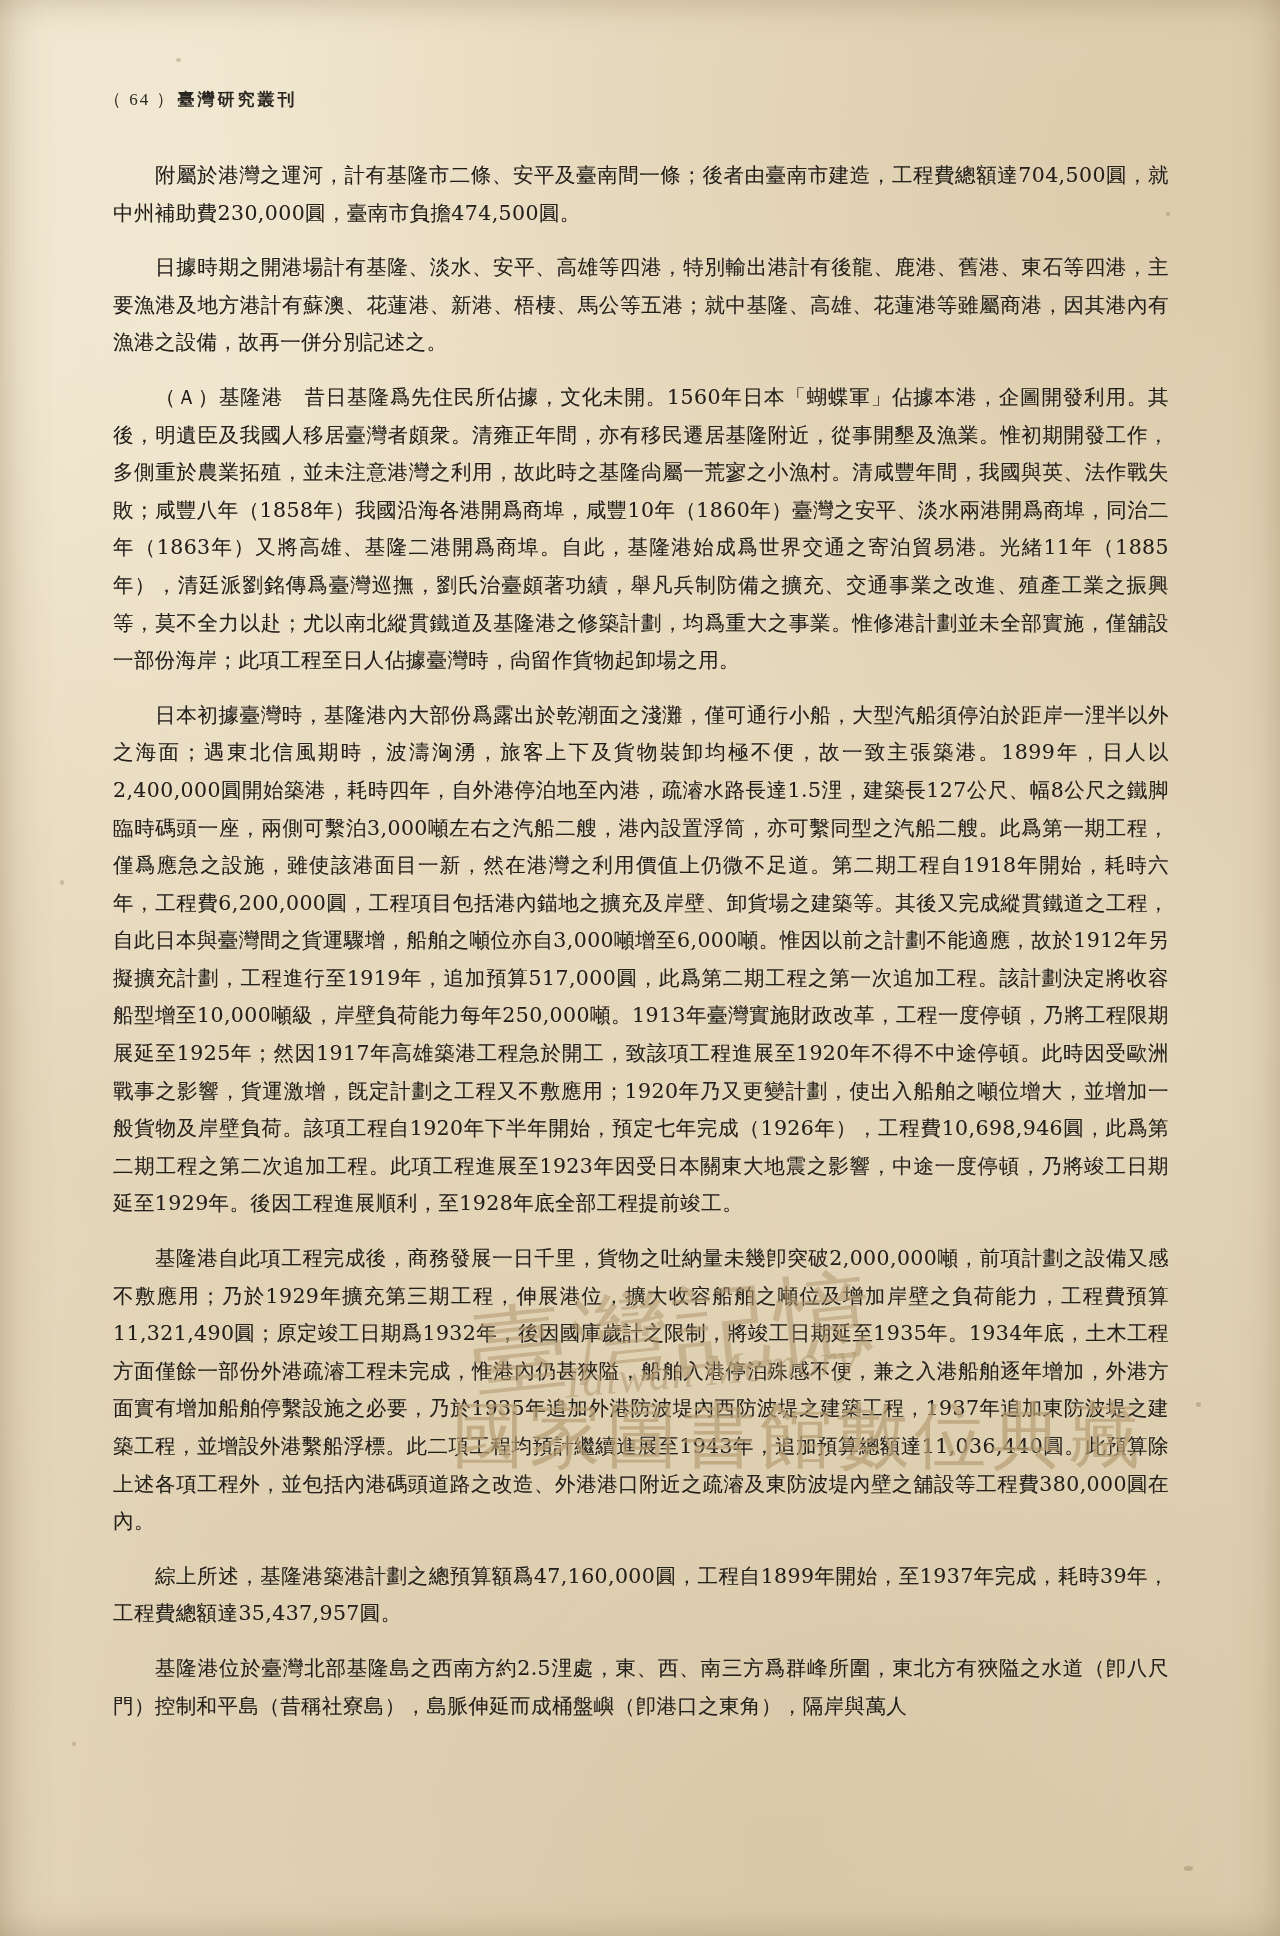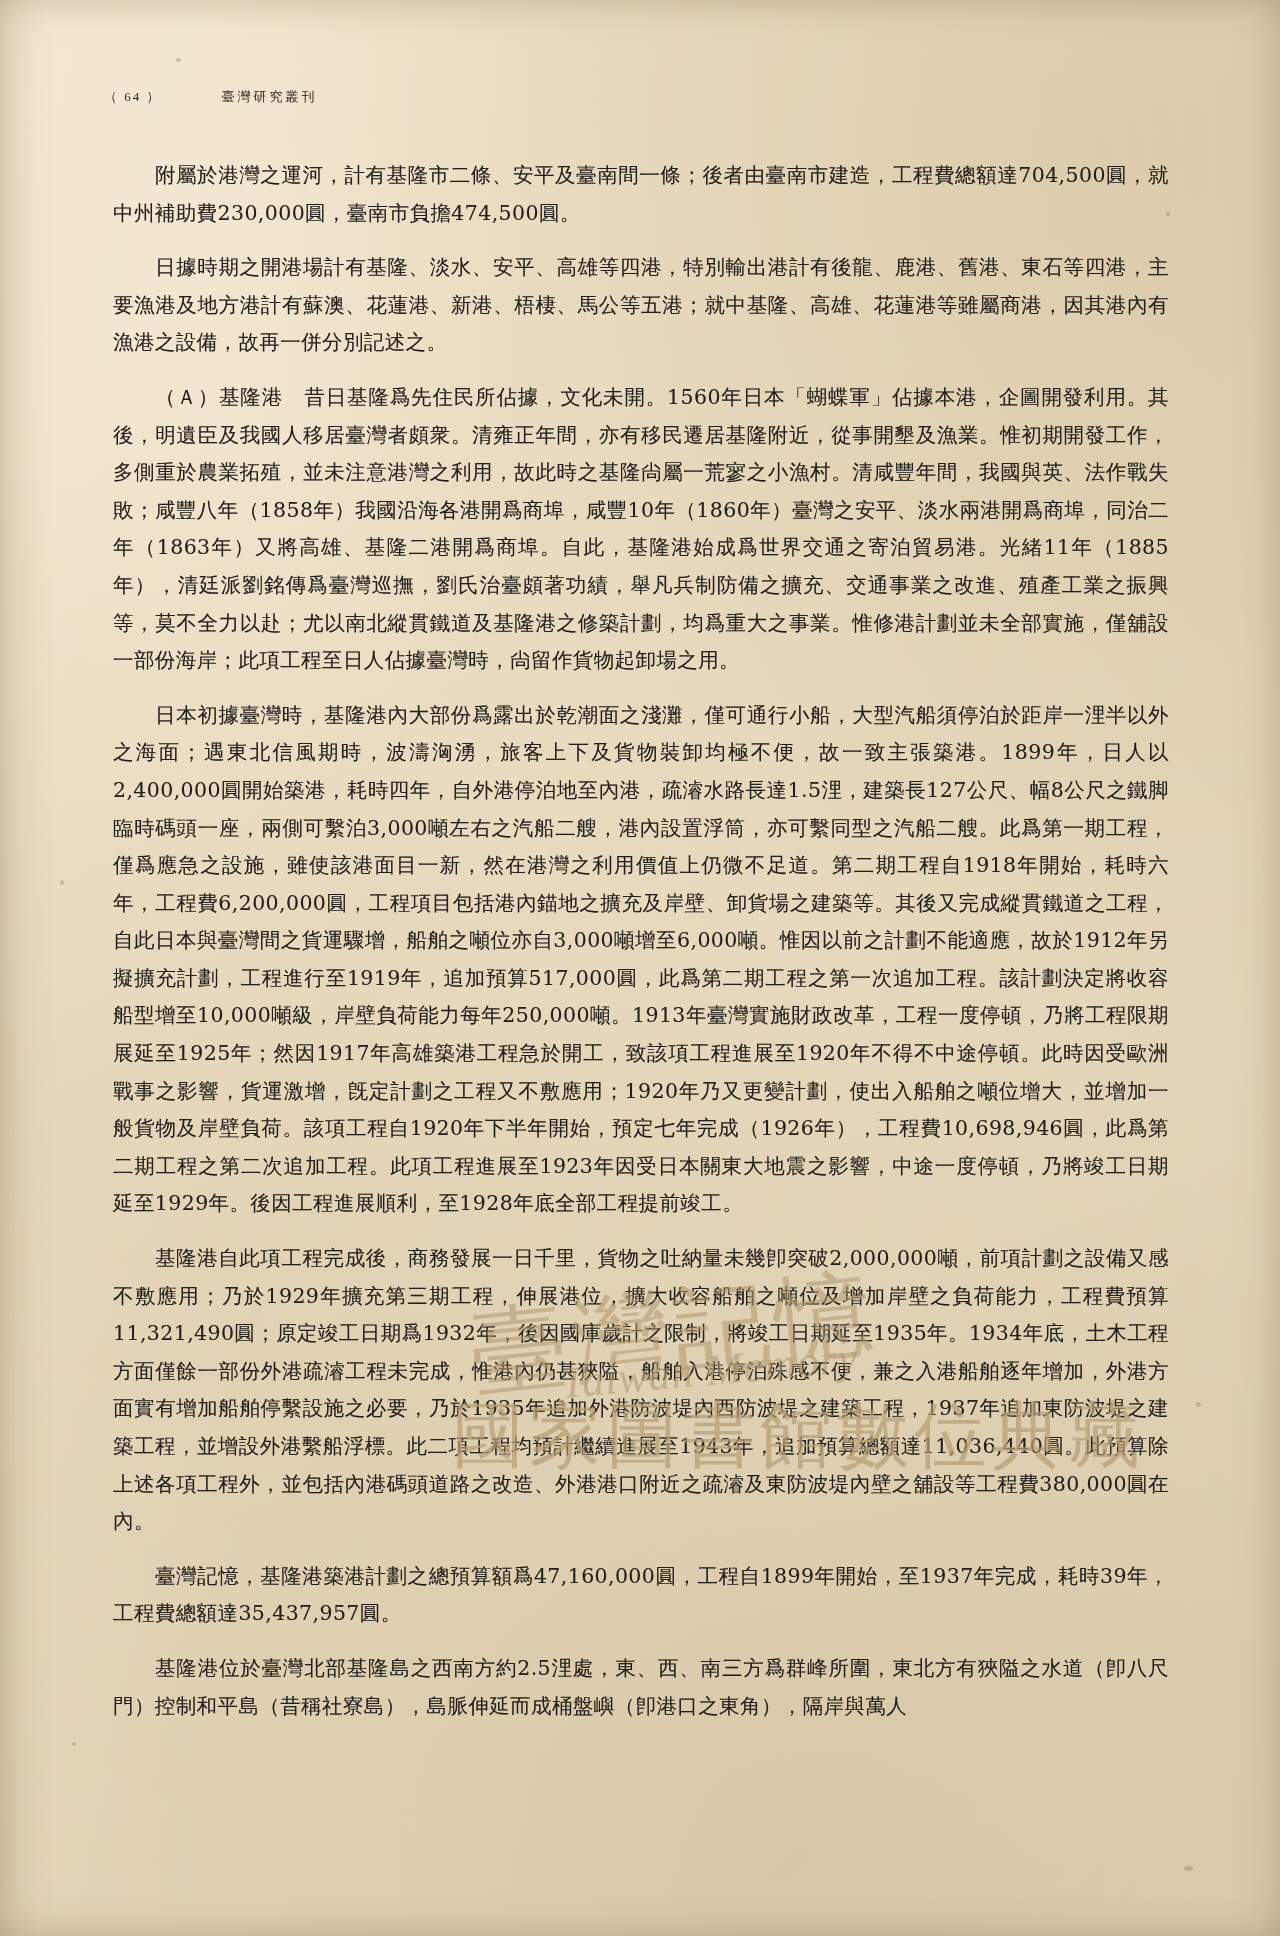--- a/index.html
+++ b/index.html
@@ -46,33 +46,32 @@
     pointer-events: none;
   }
 
   
   .running-head {
     position: absolute;
     left: 104px;
     top: 88px;
     display: flex;
     align-items: baseline;
-    gap: 18px;
+    gap: 2px;
     color: #2b2722;
-    font-size: 13px;
+    font-size: 17px;
     letter-spacing: 1px;
   }
   .running-head .folio {
     font-family: "Liberation Serif", serif;
     letter-spacing: 2px;
   }
   .running-head .series {
-    font-weight: 400;
+    font-weight: 700;
     letter-spacing: 3px;
-    margin-left: 42px;
   }
 
   
   .text-block {
     position: absolute;
     left: 96px;
     top: 140px;
     width: 1090px;
     color: #231f1b;
     font-size: 20.5px;
@@ -145,21 +144,21 @@
     <span class="folio">（ 64 ）</span>
     <span class="series">臺灣研究叢刊</span>
   </div>
 
   <div class="text-block">
     <p>附屬於港灣之運河，計有基隆市二條、安平及臺南間一條；後者由臺南市建造，工程費總額達704,500圓，就中州補助費230,000圓，臺南市負擔474,500圓。</p>
     <p>日據時期之開港場計有基隆、淡水、安平、高雄等四港，特別輸出港計有後龍、鹿港、舊港、東石等四港，主要漁港及地方港計有蘇澳、花蓮港、新港、梧棲、馬公等五港；就中基隆、高雄、花蓮港等雖屬商港，因其港內有漁港之設備，故再一併分別記述之。</p>
     <p>（Ａ）基隆港　昔日基隆爲先住民所佔據，文化未開。1560年日本「蝴蝶軍」佔據本港，企圖開發利用。其後，明遺臣及我國人移居臺灣者頗衆。清雍正年間，亦有移民遷居基隆附近，從事開墾及漁業。惟初期開發工作，多側重於農業拓殖，並未注意港灣之利用，故此時之基隆尙屬一荒寥之小漁村。清咸豐年間，我國與英、法作戰失敗；咸豐八年（1858年）我國沿海各港開爲商埠，咸豐10年（1860年）臺灣之安平、淡水兩港開爲商埠，同治二年（1863年）又將高雄、基隆二港開爲商埠。自此，基隆港始成爲世界交通之寄泊貿易港。光緒11年（1885年），清廷派劉銘傳爲臺灣巡撫，劉氏治臺頗著功績，舉凡兵制防備之擴充、交通事業之改進、殖產工業之振興等，莫不全力以赴；尤以南北縱貫鐵道及基隆港之修築計劃，均爲重大之事業。惟修港計劃並未全部實施，僅舖設一部份海岸；此項工程至日人佔據臺灣時，尙留作貨物起卸場之用。</p>
     <p>日本初據臺灣時，基隆港內大部份爲露出於乾潮面之淺灘，僅可通行小船，大型汽船須停泊於距岸一浬半以外之海面；遇東北信風期時，波濤洶湧，旅客上下及貨物裝卸均極不便，故一致主張築港。1899年，日人以2,400,000圓開始築港，耗時四年，自外港停泊地至內港，疏濬水路長達1.5浬，建築長127公尺、幅8公尺之鐵脚臨時碼頭一座，兩側可繫泊3,000噸左右之汽船二艘，港內設置浮筒，亦可繫同型之汽船二艘。此爲第一期工程，僅爲應急之設施，雖使該港面目一新，然在港灣之利用價值上仍微不足道。第二期工程自1918年開始，耗時六年，工程費6,200,000圓，工程項目包括港內錨地之擴充及岸壁、卸貨場之建築等。其後又完成縱貫鐵道之工程，自此日本與臺灣間之貨運驟增，船舶之噸位亦自3,000噸增至6,000噸。惟因以前之計劃不能適應，故於1912年另擬擴充計劃，工程進行至1919年，追加預算517,000圓，此爲第二期工程之第一次追加工程。該計劃決定將收容船型增至10,000噸級，岸壁負荷能力每年250,000噸。1913年臺灣實施財政改革，工程一度停頓，乃將工程限期展延至1925年；然因1917年高雄築港工程急於開工，致該項工程進展至1920年不得不中途停頓。此時因受歐洲戰事之影響，貨運激增，旣定計劃之工程又不敷應用；1920年乃又更變計劃，使出入船舶之噸位增大，並增加一般貨物及岸壁負荷。該項工程自1920年下半年開始，預定七年完成（1926年），工程費10,698,946圓，此爲第二期工程之第二次追加工程。此項工程進展至1923年因受日本關東大地震之影響，中途一度停頓，乃將竣工日期延至1929年。後因工程進展順利，至1928年底全部工程提前竣工。</p>
     <p>基隆港自此項工程完成後，商務發展一日千里，貨物之吐納量未幾卽突破2,000,000噸，前項計劃之設備又感不敷應用；乃於1929年擴充第三期工程，伸展港位，擴大收容船舶之噸位及增加岸壁之負荷能力，工程費預算11,321,490圓；原定竣工日期爲1932年，後因國庫歲計之限制，將竣工日期延至1935年。1934年底，土木工程方面僅餘一部份外港疏濬工程未完成，惟港內仍甚狹隘，船舶入港停泊殊感不便，兼之入港船舶逐年增加，外港方面實有增加船舶停繫設施之必要，乃於1935年追加外港防波堤內西防波堤之建築工程，1937年追加東防波堤之建築工程，並增設外港繫船浮標。此二項工程均預計繼續進展至1943年，追加預算總額達11,036,440圓。此預算除上述各項工程外，並包括內港碼頭道路之改造、外港港口附近之疏濬及東防波堤內壁之舖設等工程費380,000圓在內。</p>
-    <p>臺灣記憶，基隆港築港計劃之總預算額爲47,160,000圓，工程自1899年開始，至1937年完成，耗時39年，工程費總額達35,437,957圓。</p>
+    <p>綜上所述，基隆港築港計劃之總預算額爲47,160,000圓，工程自1899年開始，至1937年完成，耗時39年，工程費總額達35,437,957圓。</p>
     <p>基隆港位於臺灣北部基隆島之西南方約2.5浬處，東、西、南三方爲群峰所圍，東北方有狹隘之水道（卽八尺門）控制和平島（昔稱社寮島），島脈伸延而成桶盤嶼（卽港口之東角），隔岸與萬人</p>
   </div>
 
   <div class="watermark-cn">臺灣記憶</div>
   <div class="watermark-en">Taiwan Memory</div>
   <div class="watermark-lib">國家圖書館數位典藏</div>
 
   <div class="edge-shade"></div>
 </div>
 

